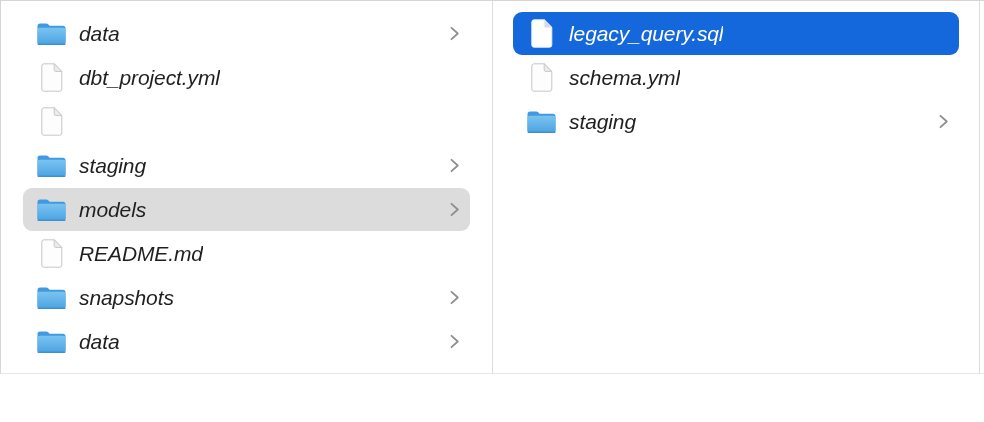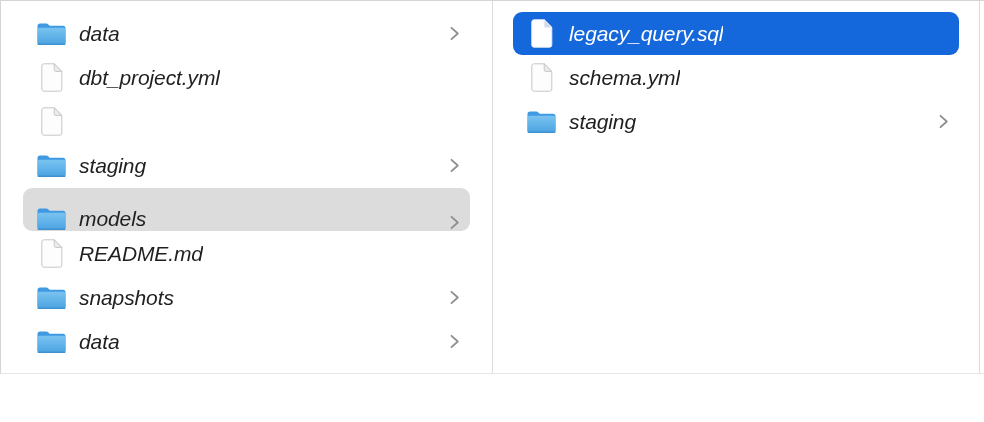--- a/index.html
+++ b/index.html
@@ -56,21 +56,21 @@
     color: var(--text, #1f1f1f);
     white-space: nowrap;
     overflow: hidden;
   }
   .row .chevron {
     margin-left: auto;
     display: flex;
     align-items: center;
   }
 
-  .row.sel-inactive { background: var(--sel-gray, #dcdcdc); align-items: flex-end; }
+  .row.sel-inactive { background: var(--sel-gray, #dcdcdc); }
   .row.sel-active   { background: var(--sel-blue, #1567dc); }
   .row.sel-active .label { color: var(--text-sel, #ffffff); }
 
   
   .doc-page { fill: #fdfdfd; stroke: #c7c7c7; stroke-width: 1; }
   .doc-fold { fill: #ececec; stroke: #c7c7c7; stroke-width: 1; }
   .sel-active .doc-page { fill: #ffffff; stroke: #e7edf8; }
   .sel-active .doc-fold { fill: #d2d9e4; stroke: #e7edf8; }
 </style>
 </head>

